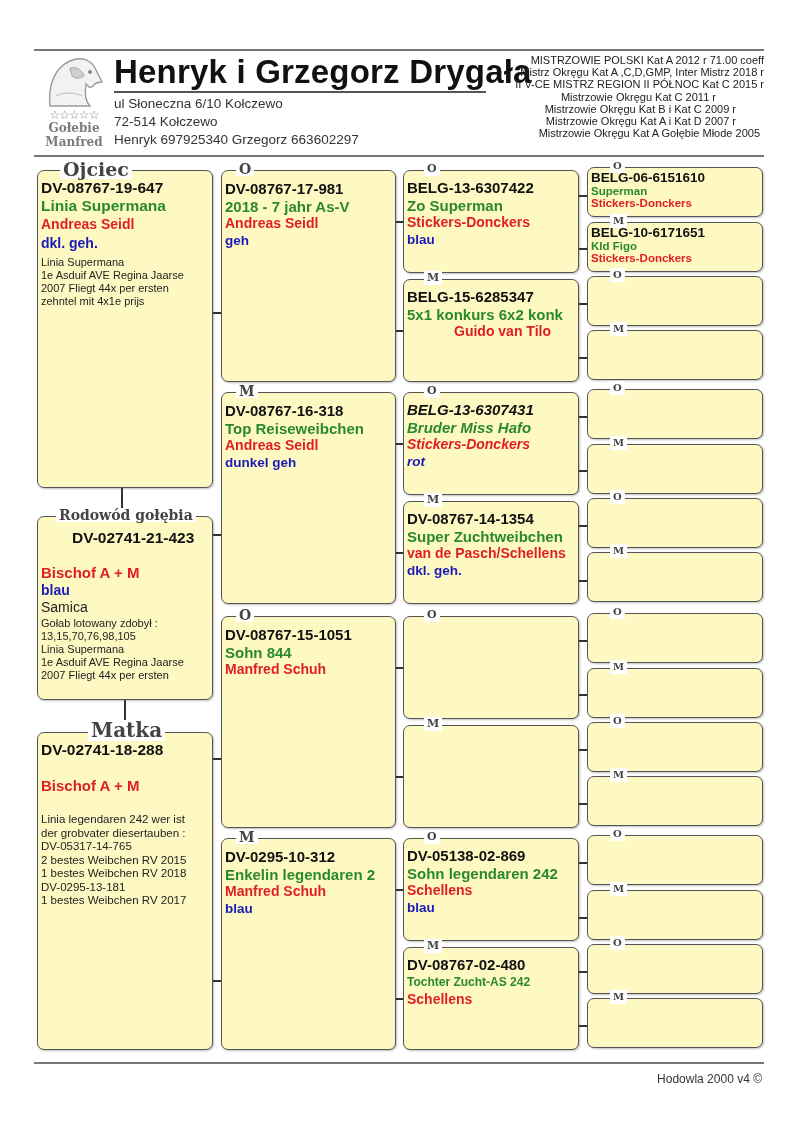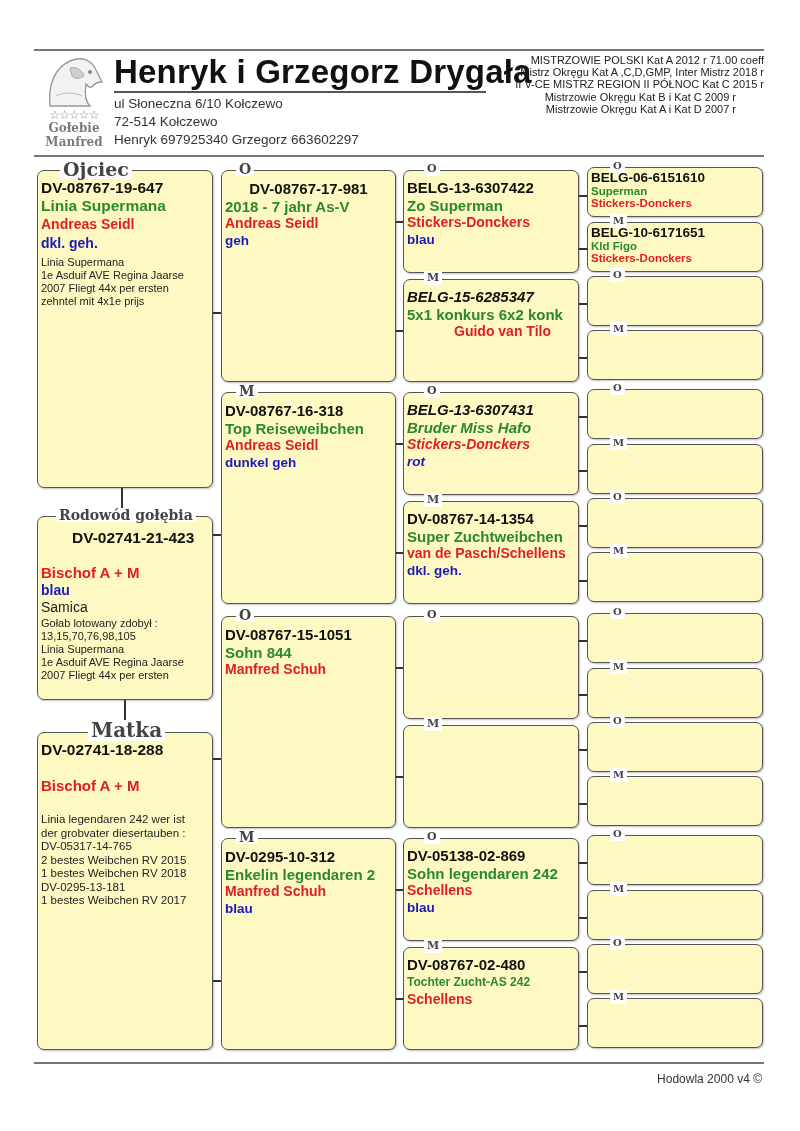--- a/index.html
+++ b/index.html
@@ -50,22 +50,24 @@
 <div class="title">Henryk i Grzegorz Drygała</div>
 <div class="title-ul"></div>
 <div class="addr" style="top:96px;">ul Słoneczna 6/10 Kołczewo</div>
 <div class="addr" style="top:114px;">72-514 Kołczewo</div>
 <div class="addr" style="top:132px;">Henryk 697925340 Grzegorz 663602297</div>
 
 <div class="awards">
   <div>MISTRZOWIE POLSKI Kat A  2012 r 71.00 coeff</div>
   <div>Mistrz Okręgu Kat A ,C,D,GMP, Inter Mistrz 2018 r</div>
   <div>II V-CE MISTRZ REGION II PÓŁNOC Kat C 2015 r</div>
+  <div class="c" style="padding-right:48px;">Mistrzowie Okręgu Kat C 2011 r</div>
   <div class="c" style="padding-right:28px;">Mistrzowie Okręgu Kat B i Kat C 2009 r</div>
   <div class="c" style="padding-right:28px;">Mistrzowie Okręgu Kat A i Kat D 2007 r</div>
+  <div class="c" style="padding-right:4px;">Mistrzowie Okręgu Kat A Gołębie Młode 2005</div>
 </div>
 
 <div class="hr" style="top:155px;"></div>
 
 <div class="box" style="left:37px; top:170px; width:176px; height:318px;">
   <span class="leg" style="left:22px; top:-12px; font-size:19px; line-height:20px;">Ojciec</span>
   <div class="content" style="top:8px; line-height:18px;">
     <div class="ring" style="font-size:15.5px;">DV-08767-19-647</div>
     <div class="green" style="font-size:15.5px;">Linia Supermana</div>
     <div class="red" style="font-size:14px;">Andreas Seidl</div>
@@ -122,21 +124,21 @@
 <div id="gen3"></div>
 
 <div id="gen4"></div>
 
 <div class="hr" style="top:1062px;"></div>
 <div class="footer">Hodowla 2000 v4 ©</div>
 
 <div class="box" style="left: 221px; top: 170px; width: 175px; height: 212px;">
     <span class="leg" style="left: 14px; font-size: 14px;">O</span>
     <div class="content" style="top: 9px;">
-      <div class="ring" style="font-size: 15px; line-height: 18px; text-align: center;">DV-08767-17-981</div>
+      <div class="ring" style="font-size: 15px; line-height: 18px;">DV-08767-17-981</div>
       <div class="green" style="font-size: 15px; line-height: 17px;">2018 - 7 jahr As-V</div>
       <div class="red" style="font-size: 14px; line-height: 17px;">Andreas Seidl</div>
       <div class="blue" style="font-size: 13.5px; line-height: 17px;">geh</div>
     </div>
   </div>
 <div class="box" style="left: 221px; top: 392px; width: 175px; height: 212px;">
     <span class="leg" style="left: 14px; font-size: 14px;">M</span>
     <div class="content" style="top: 9px;">
       <div class="ring" style="font-size: 15px; line-height: 18px;">DV-08767-16-318</div>
       <div class="green" style="font-size: 15px; line-height: 17px;">Top Reiseweibchen</div>
@@ -171,21 +173,21 @@
     <div class="content" style="top: 8px;">
       <div class="ring" style="font-size: 15px; line-height: 18px;">BELG-13-6307422</div>
       <div class="green" style="font-size: 15px; line-height: 17px;">Zo Superman</div>
       <div class="red" style="font-size: 14px; line-height: 17px;">Stickers-Donckers</div>
       <div class="blue" style="font-size: 13.5px; line-height: 17px;">blau</div>
     </div>
   </div>
 <div class="box" style="left: 403px; top: 279px; width: 176px; height: 103px;">
     <span class="leg" style="left: 20px; font-size: 11px;">M</span>
     <div class="content" style="top: 8px;">
-      <div class="ring" style="font-size: 15px; line-height: 18px; font-style: italic;">BELG-15-6285347</div>
+      <div class="ring" style="font-size: 15px; line-height: 18px;">BELG-15-6285347</div>
       <div class="green" style="font-size: 15px; line-height: 17px;">5x1 konkurs 6x2 konk</div>
       <div class="red" style="font-size: 14px; line-height: 17px; margin-left: 47px;">Guido van Tilo</div>
       <div class="blue" style="font-size: 13.5px; line-height: 17px;"></div>
     </div>
   </div>
 <div class="box" style="left: 403px; top: 392px; width: 176px; height: 103px;">
     <span class="leg" style="left: 20px; font-size: 11px;">O</span>
     <div class="content" style="top: 8px; font-style: italic;">
       <div class="ring" style="font-size: 15px; line-height: 18px;">BELG-13-6307431</div>
       <div class="green" style="font-size: 15px; line-height: 17px;">Bruder Miss Hafo</div>

